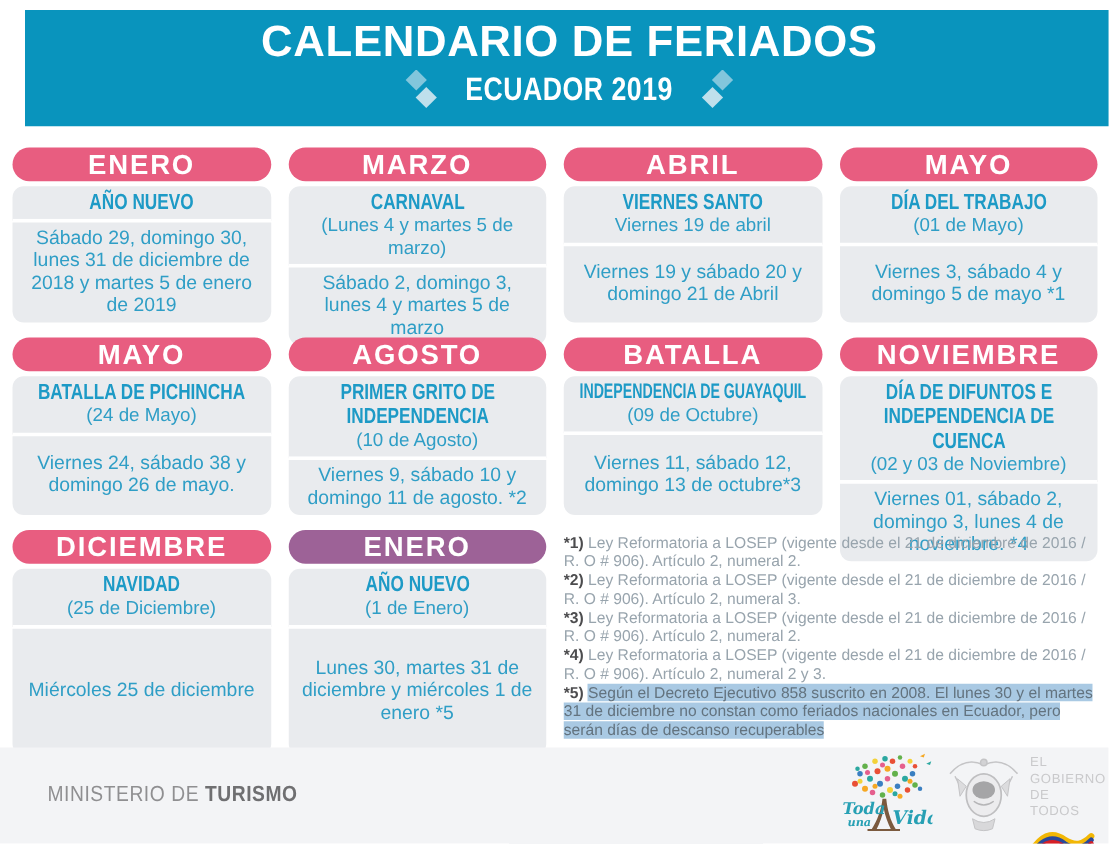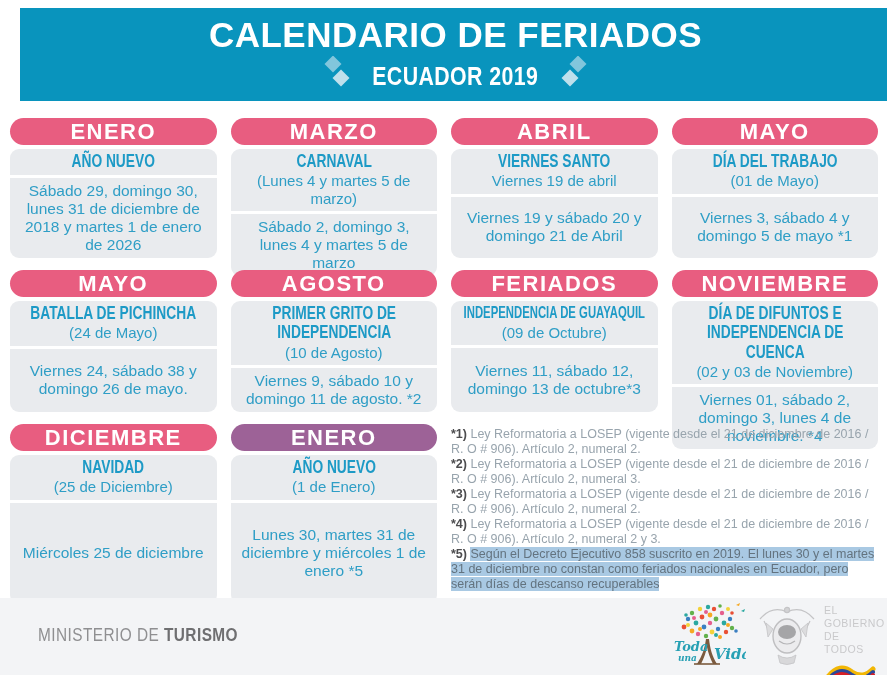--- a/index.html
+++ b/index.html
@@ -9,21 +9,21 @@
     font-family:"Liberation Sans", sans-serif; overflow:hidden;
   }
 
   
   .banner {
     position:absolute; left:8px; top:8px; width:871px; height:93px;
     background:#0994bd; display:flex; flex-direction:column;
     align-items:center; justify-content:center; gap:1px;margin-left:12px;
   }
   .banner-title { color:#fff; font-weight:bold; font-size:35px; letter-spacing:.5px; line-height:1.05; }
-  .banner-sub { display:flex; align-items:flex-end; gap:1px; margin-top:2px; }
+  .banner-sub { display:flex; align-items:flex-start; gap:1px; margin-top:2px; }
   .banner-sub-text {
     color:#fff; font-weight:bold; font-size:26px; display:inline-block;
     transform:scaleX(.82); letter-spacing:.5px;
   }
   .diamond-svg { display:block; }
 
   
   .months {
     position:absolute; left:10px; top:118px; width:868px;
     display:grid; grid-template-columns:repeat(4,1fr);
@@ -101,21 +101,21 @@
 
   <div class="months">
 
     <div class="card">
       <div class="pill">ENERO</div>
       <div class="card-body">
         <div class="box1">
           <span class="holiday-name">AÑO NUEVO</span>
         </div>
         <div class="box2">
-          <span class="days">Sábado 29, domingo 30, lunes 31 de diciembre de 2018  y martes 1 de enero de 2026</span>
+          <span class="days">Sábado 29, domingo 30, lunes 31 de diciembre de 2018  y martes 5 de enero de 2019</span>
         </div>
       </div>
     </div>
 
     <div class="card">
       <div class="pill">MARZO</div>
       <div class="card-body">
         <div class="box1">
           <span class="holiday-name">CARNAVAL</span>
           <div class="holiday-date">(Lunes 4 y martes 5 de marzo)</div>
@@ -172,21 +172,21 @@
           <span class="holiday-name">PRIMER GRITO DE INDEPENDENCIA</span>
           <div class="holiday-date">(10 de Agosto)</div>
         </div>
         <div class="box2">
           <span class="days">Viernes 9, sábado 10 y domingo 11 de agosto. *2</span>
         </div>
       </div>
     </div>
 
     <div class="card">
-      <div class="pill">FERIADOS</div>
+      <div class="pill">BATALLA</div>
       <div class="card-body">
         <div class="box1">
           <span class="holiday-name tight">INDEPENDENCIA DE GUAYAQUIL</span>
           <div class="holiday-date">(09 de Octubre)</div>
         </div>
         <div class="box2">
           <span class="days">Viernes 11, sábado 12, domingo 13 de octubre*3</span>
         </div>
       </div>
     </div>
@@ -242,21 +242,21 @@
       <div class="footnote">
         <b>*3)</b>
         <span>Ley  Reformatoria a LOSEP (vigente desde el 21 de diciembre de 2016 / R. O # 906). Artículo 2, numeral 2.</span>
       </div>
       <div class="footnote">
         <b>*4)</b>
         <span>Ley  Reformatoria a LOSEP (vigente desde el 21 de diciembre de 2016 / R. O # 906). Artículo 2, numeral 2 y 3.</span>
       </div>
       <div class="footnote">
         <b>*5)</b>
-        <span class="hl">Según el Decreto Ejecutivo 858 suscrito en 2019. El lunes 30 y el martes 31 de diciembre no constan como feriados nacionales en Ecuador, pero serán días de descanso recuperables</span>
+        <span class="hl">Según el Decreto Ejecutivo 858 suscrito en 2008. El lunes 30 y el martes 31 de diciembre no constan como feriados nacionales en Ecuador, pero serán días de descanso recuperables</span>
       </div>
     </div>
 
   </div>
 
   <div class="footer">
     <div class="ministry">
       <span>MINISTERIO DE </span><b>TURISMO</b>
     </div>
 

